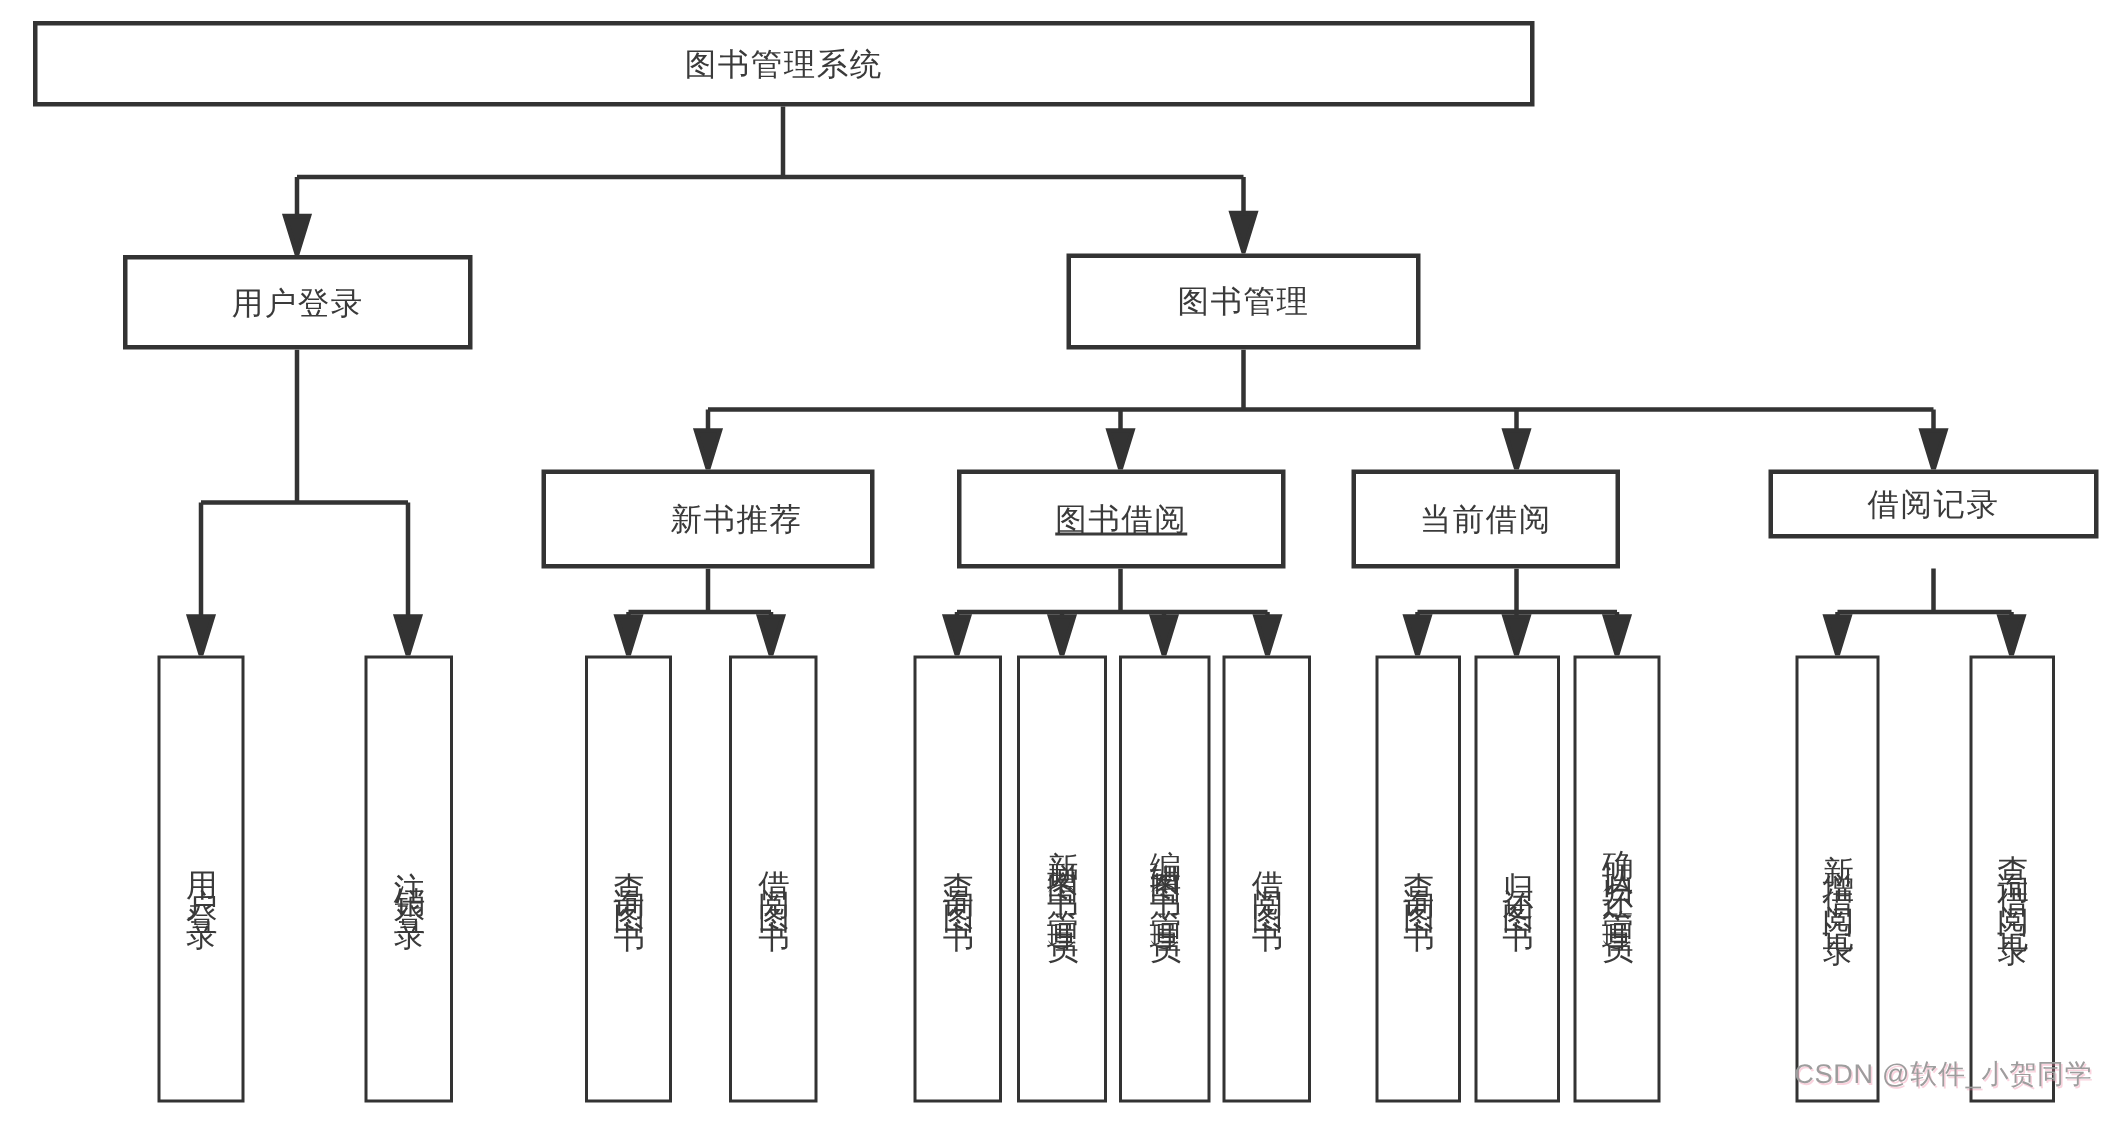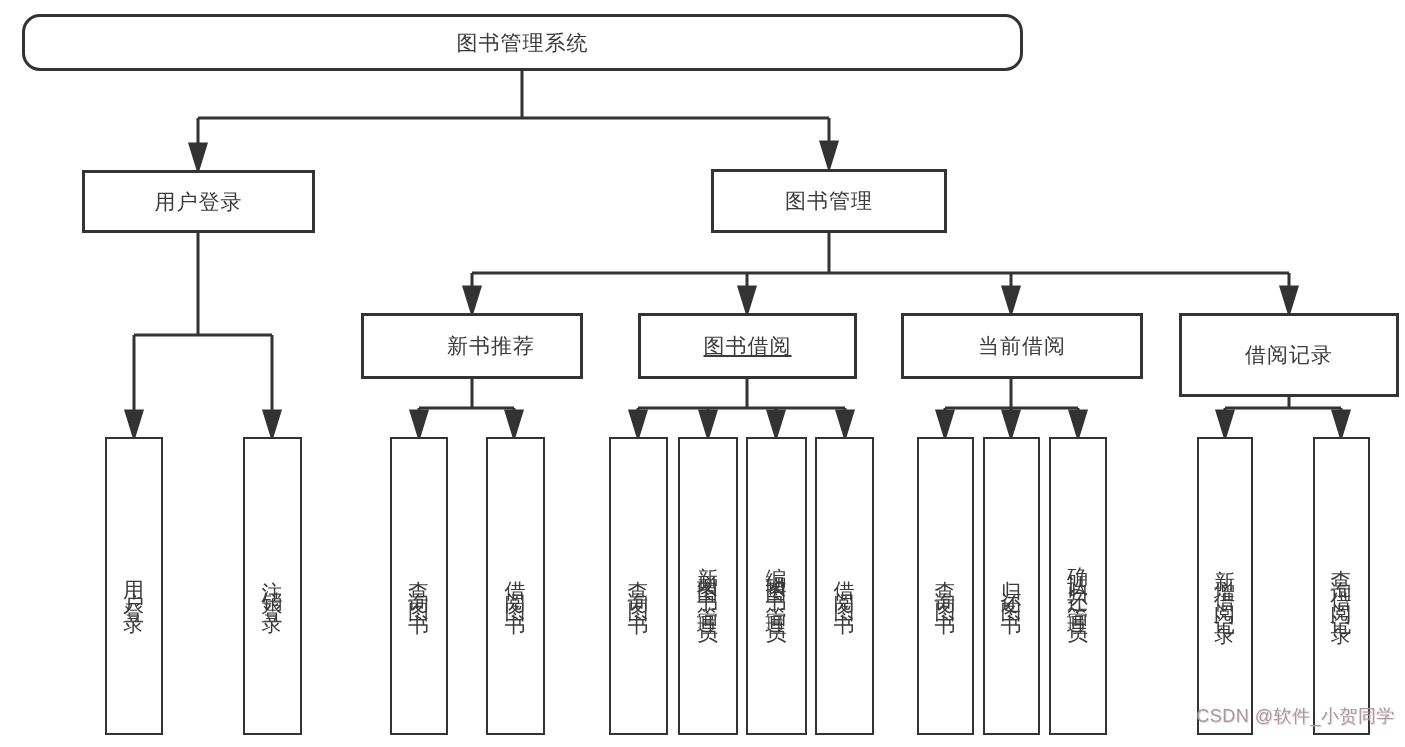--- a/index.html
+++ b/index.html
@@ -109,29 +109,29 @@
       <polygon points="1070,411 1086,411 1078,437"></polygon>
     </g>
 
     <g stroke="#333333" stroke-width="3" fill="#333333">
       <path d="M1289,379 V408 M1225,408 H1341 M1225,408 V413 M1341,408 V413" fill="none"></path>
       <polygon points="1217,411 1233,411 1225,437"></polygon>
       <polygon points="1333,411 1349,411 1341,437"></polygon>
     </g>
   </svg>
 
-  <div class="node" style="left:22px; top:14px; width:1001px; height:57px;border-radius:18px;">图书管理系统</div>
+  <div class="node" style="left:22px; top:14px; width:1001px; height:57px;">图书管理系统</div>
 
   <div class="node" style="left:82px; top:170px; width:233px; height:63px;">用户登录</div>
   <div class="node" style="left:711px; top:169px; width:236px; height:64px;">图书管理</div>
 
   <div class="node" style="left:361px; top:313px; width:222px; height:66px;padding-left:38px;">新书推荐</div>
   <div class="node" style="left:638px; top:313px; width:219px; height:66px;text-decoration:underline;">图书借阅</div>
-  <div class="node" style="left:901px; top:313px; width:242px; height:66px;">当前借阅</div>
-  <div class="node" style="left:1179px; top:313px; width:220px; height:84px;">借阅记录</div>
+  <div class="node" style="left:901px; top:313px; width:179px; height:66px;">当前借阅</div>
+  <div class="node" style="left:1179px; top:313px; width:220px; height:46px;">借阅记录</div>
 
   <div class="vnode" style="left:105px; top:437px; width:58px; height:298px;">用户登录</div>
   <div class="vnode" style="left:243px; top:437px; width:59px; height:298px;">注销登录</div>
 
   <div class="vnode" style="left:390px; top:437px; width:58px; height:298px;">查询图书</div>
   <div class="vnode" style="left:486px; top:437px; width:59px; height:298px;">借阅图书</div>
 
   <div class="vnode" style="left:609px; top:437px; width:59px; height:298px;">查询图书</div>
   <div class="vnode" style="left:678px; top:437px; width:60px; height:298px; letter-spacing:8px;">新增图书（管理员）</div>
   <div class="vnode" style="left:746px; top:437px; width:61px; height:298px; letter-spacing:8px;">编辑图书（管理员）</div>

